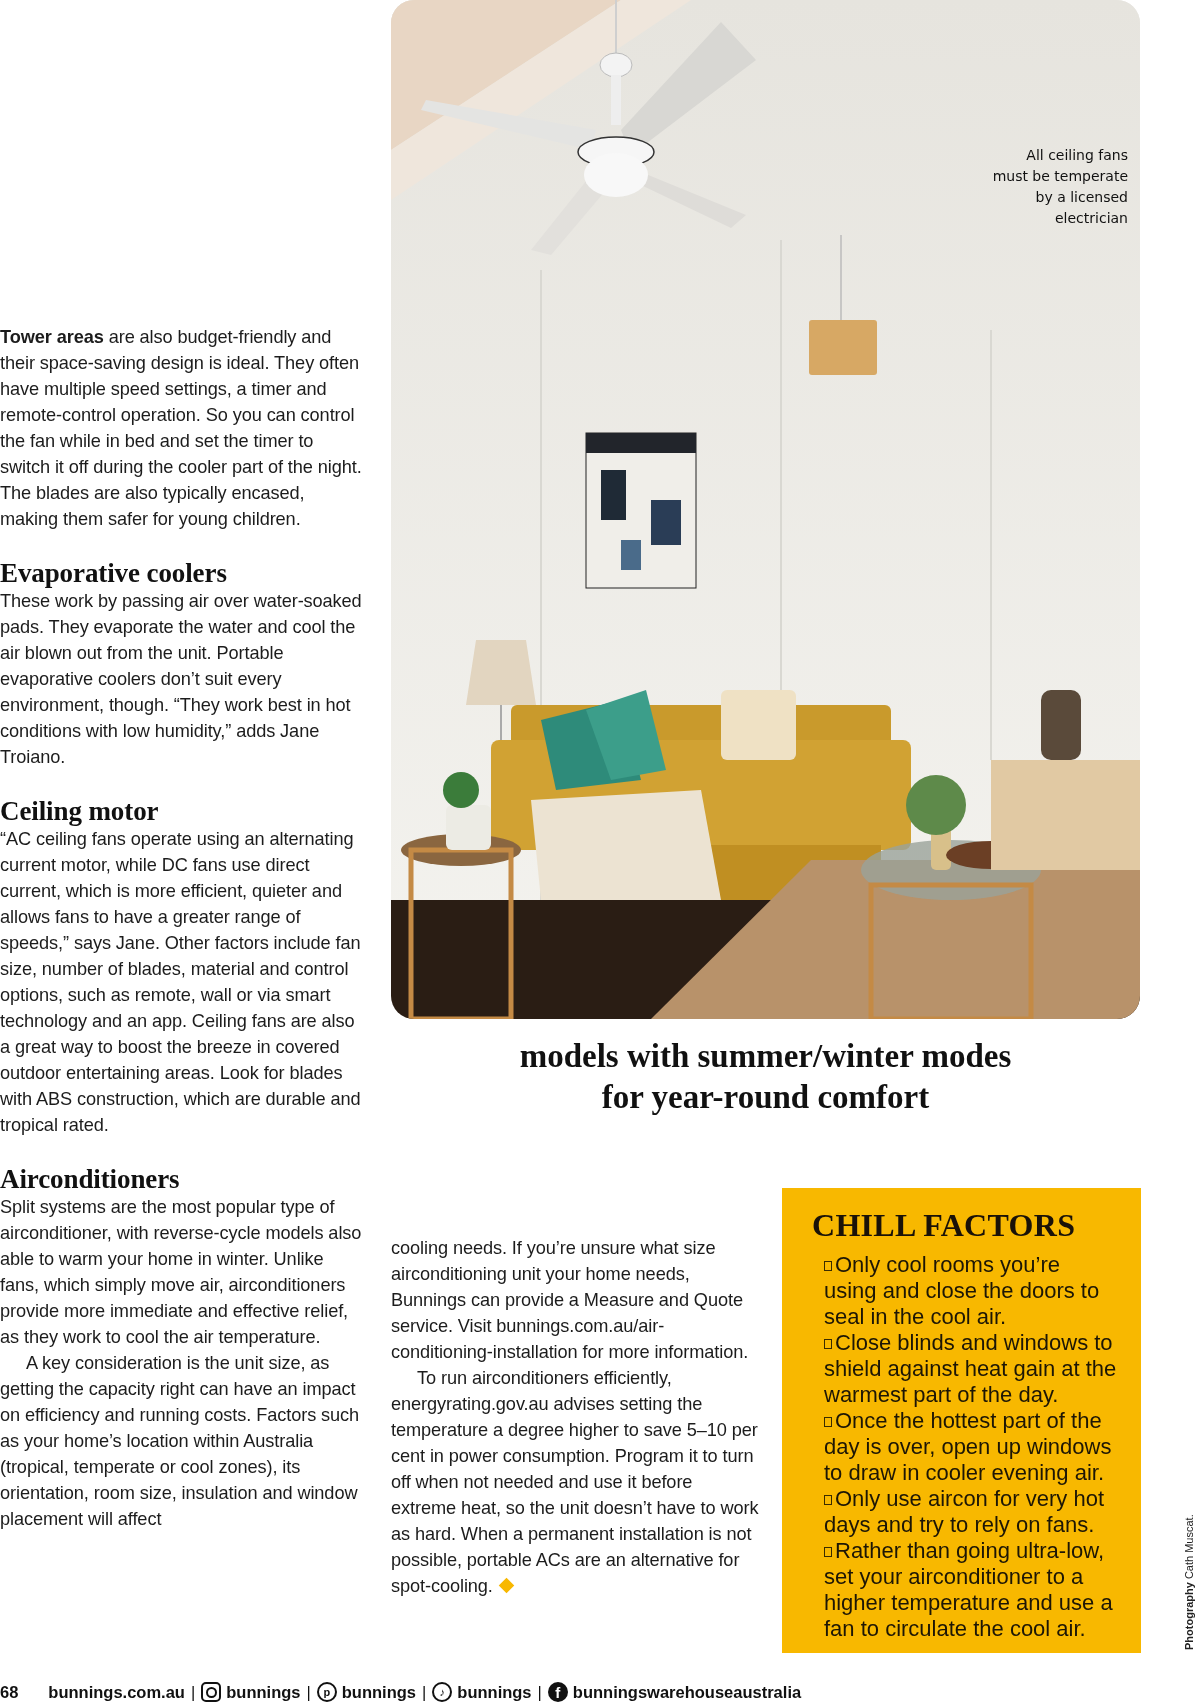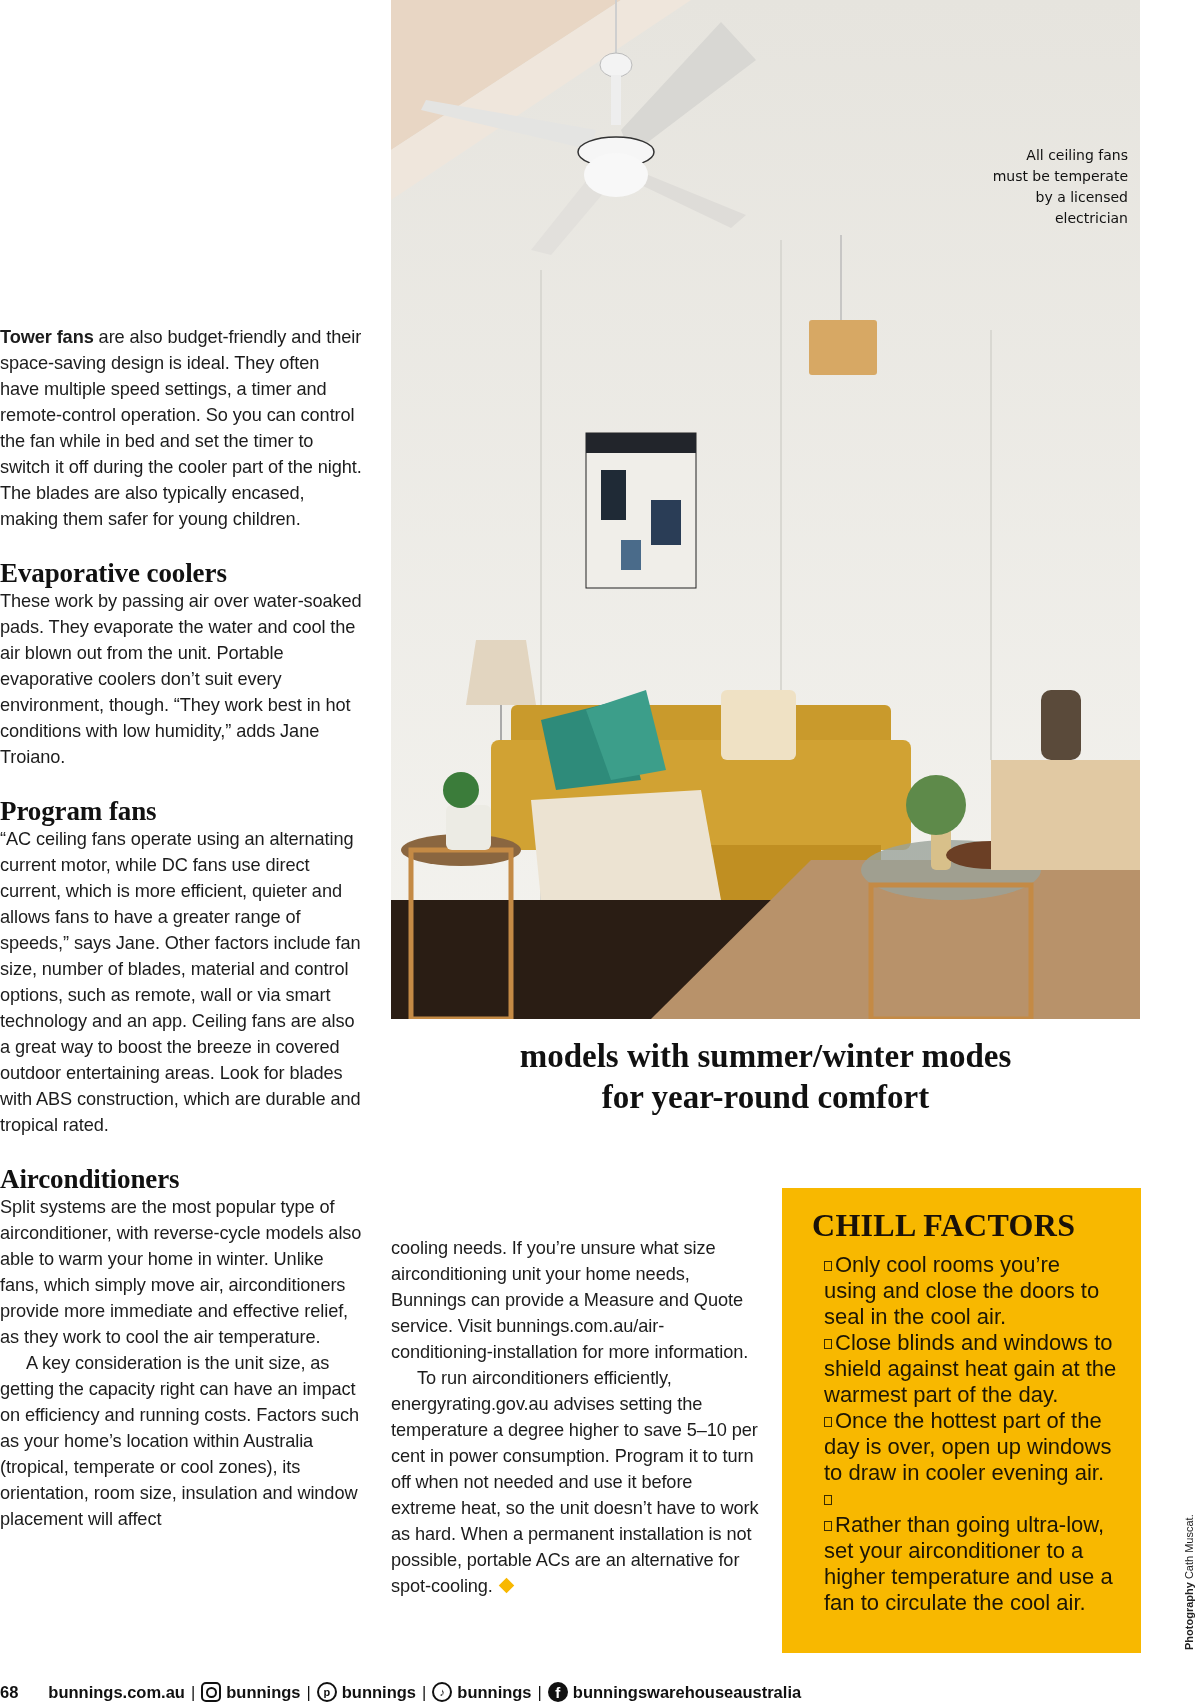--- a/index.html
+++ b/index.html
@@ -4,21 +4,21 @@
 <style>
   html,body{margin:0;padding:0;background:#ffffff;}
   body{width:1200px;height:1708px;position:relative;overflow:hidden;
        font-family:"Liberation Sans",sans-serif;color:#1a1a1a;}
   .body-text{font-size:18.2px;line-height:26px;color:#1c1c1c;letter-spacing:-0.1px;}
   .body-text p{margin:0;}
   .indent{text-indent:26px;}
   h2.sec{font-family:"Liberation Serif",serif;font-weight:bold;font-size:27px;line-height:30px;margin:0;color:#111;}
   .col-left{position:absolute;left:0;top:324px;width:362px;}
   .col-mid{position:absolute;left:391px;top:1235px;width:370px;}
-  .photo{position:absolute;left:391px;top:0;width:749px;height:1019px;overflow:hidden;background:#ecebe6;}
+  .photo{position:absolute;left:391px;top:0;width:749px;height:1019px;overflow:hidden;background:#ecebe6;border-radius:23px;}
   .photo svg{display:block;}
   .caption{position:absolute;right:12px;top:145px;text-align:right;font-family:"DejaVu Sans",sans-serif;font-size:14px;line-height:21px;color:#111;}
   .pullquote{position:absolute;left:391px;top:1036px;width:749px;text-align:center;font-family:"Liberation Serif",serif;font-weight:bold;font-size:33px;line-height:41px;color:#111;}
   .chill{position:absolute;left:782px;top:1188px;width:359px;height:465px;background:#F8B800;box-sizing:border-box;padding:22px 12px 0 30px;}
   .chill h3{font-family:"Liberation Serif",serif;font-weight:bold;font-size:32px;line-height:30px;margin:0 0 2px 0;color:#1a1208;letter-spacing:0.3px;}
   .chill ul{list-style:none;margin:12px;padding:0;font-size:22px;line-height:26px;color:#1d1605;}
   .chill li{margin:0;}
   .bullet{display:inline-block;width:8px;height:10px;border:1px solid #3a2c00;font-size:0;vertical-align:1px;margin-right:3px;box-sizing:border-box;}
   .end-diamond{display:inline-block;width:11px;height:11px;background:#F8B800;transform:rotate(45deg);margin-left:8px;vertical-align:1px;}
   .credit{position:absolute;left:1183px;top:1650px;transform:rotate(-90deg);transform-origin:0 0;white-space:nowrap;font-size:11px;color:#222;}
@@ -102,26 +102,26 @@
   </svg>
   <div class="caption">
     <div>All ceiling fans</div>
     <div>must be temperate</div>
     <div>by a licensed</div>
     <div>electrician</div>
   </div>
 </div>
 
 <div class="col-left body-text">
-  <p><b>Tower fans</b><span> are also budget-friendly and their space-saving design is ideal. They often have multiple speed settings, a timer and remote-control operation. So you can control the fan while in bed and set the timer to switch it off during the cooler part of the night. The blades are also typically encased, making them safer for young children.</span></p>
+  <p><b>Tower areas</b><span> are also budget-friendly and their space-saving design is ideal. They often have multiple speed settings, a timer and remote-control operation. So you can control the fan while in bed and set the timer to switch it off during the cooler part of the night. The blades are also typically encased, making them safer for young children.</span></p>
 
   <h2 class="sec" style="margin-top:26px">Evaporative coolers</h2>
   <p>These work by passing air over water-soaked pads. They evaporate the water and cool the air blown out from the unit. Portable evaporative coolers don’t suit every environment, though. “They work best in hot conditions with low humidity,” adds Jane Troiano.</p>
 
-  <h2 class="sec" style="margin-top:26px">Program fans</h2>
+  <h2 class="sec" style="margin-top:26px">Ceiling motor</h2>
   <p>“AC ceiling fans operate using an alternating current motor, while DC fans use direct current, which is more efficient, quieter and allows fans to have a greater range of speeds,” says Jane. Other factors include fan size, number of blades, material and control options, such as remote, wall or via smart technology and an app. Ceiling fans are also a great way to boost the breeze in covered outdoor entertaining areas. Look for blades with ABS construction, which are durable and tropical rated.</p>
 
   <h2 class="sec" style="margin-top:26px">Airconditioners</h2>
   <p>Split systems are the most popular type of airconditioner, with reverse-cycle models also able to warm your home in winter. Unlike fans, which simply move air, airconditioners provide more immediate and effective relief, as they work to cool the air temperature.</p>
   <p class="indent">A key consideration is the unit size, as getting the capacity right can have an impact on efficiency and running costs. Factors such as your home’s location within Australia (tropical, temperate or cool zones), its orientation, room size, insulation and window placement will affect</p>
 </div>
 
 <div class="pullquote">
   <div>models with summer/winter modes</div>
   <div>for year-round comfort</div>
@@ -131,21 +131,21 @@
   <p>cooling needs. If you’re unsure what size airconditioning unit your home needs, Bunnings can provide a Measure and Quote service. Visit bunnings.com.au/air-conditioning-installation for more information.</p>
   <p class="indent"><span>To run airconditioners efficiently, energyrating.gov.au advises setting the temperature a degree higher to save 5–10 per cent in power consumption. Program it to turn off when not needed and use it before extreme heat, so the unit doesn’t have to work as hard. When a permanent installation is not possible, portable ACs are an alternative for spot-cooling.</span><span class="end-diamond"></span></p>
 </div>
 
 <div class="chill">
   <h3>CHILL FACTORS</h3>
   <ul>
     <li><span class="bullet"></span><span>Only cool rooms you’re using and close the doors to seal in the cool air.</span></li>
     <li><span class="bullet"></span><span>Close blinds and windows to shield against heat gain at the warmest part of the day.</span></li>
     <li><span class="bullet"></span><span>Once the hottest part of the day is over, open up windows to draw in cooler evening air.</span></li>
-    <li><span class="bullet"></span></li>
+    <li><span class="bullet"></span><span>Only use aircon for very hot days and try to rely on fans.</span></li>
     <li><span class="bullet"></span><span>Rather than going ultra-low, set your airconditioner to a higher temperature and use a fan to circulate the cool air.</span></li>
   </ul>
 </div>
 
 <div class="credit"><b>Photography</b><span> Cath Muscat.</span></div>
 
 <div class="footer">
   <span class="pg">68</span>
   <span>bunnings.com.au</span>
   <span class="sep">|</span>

